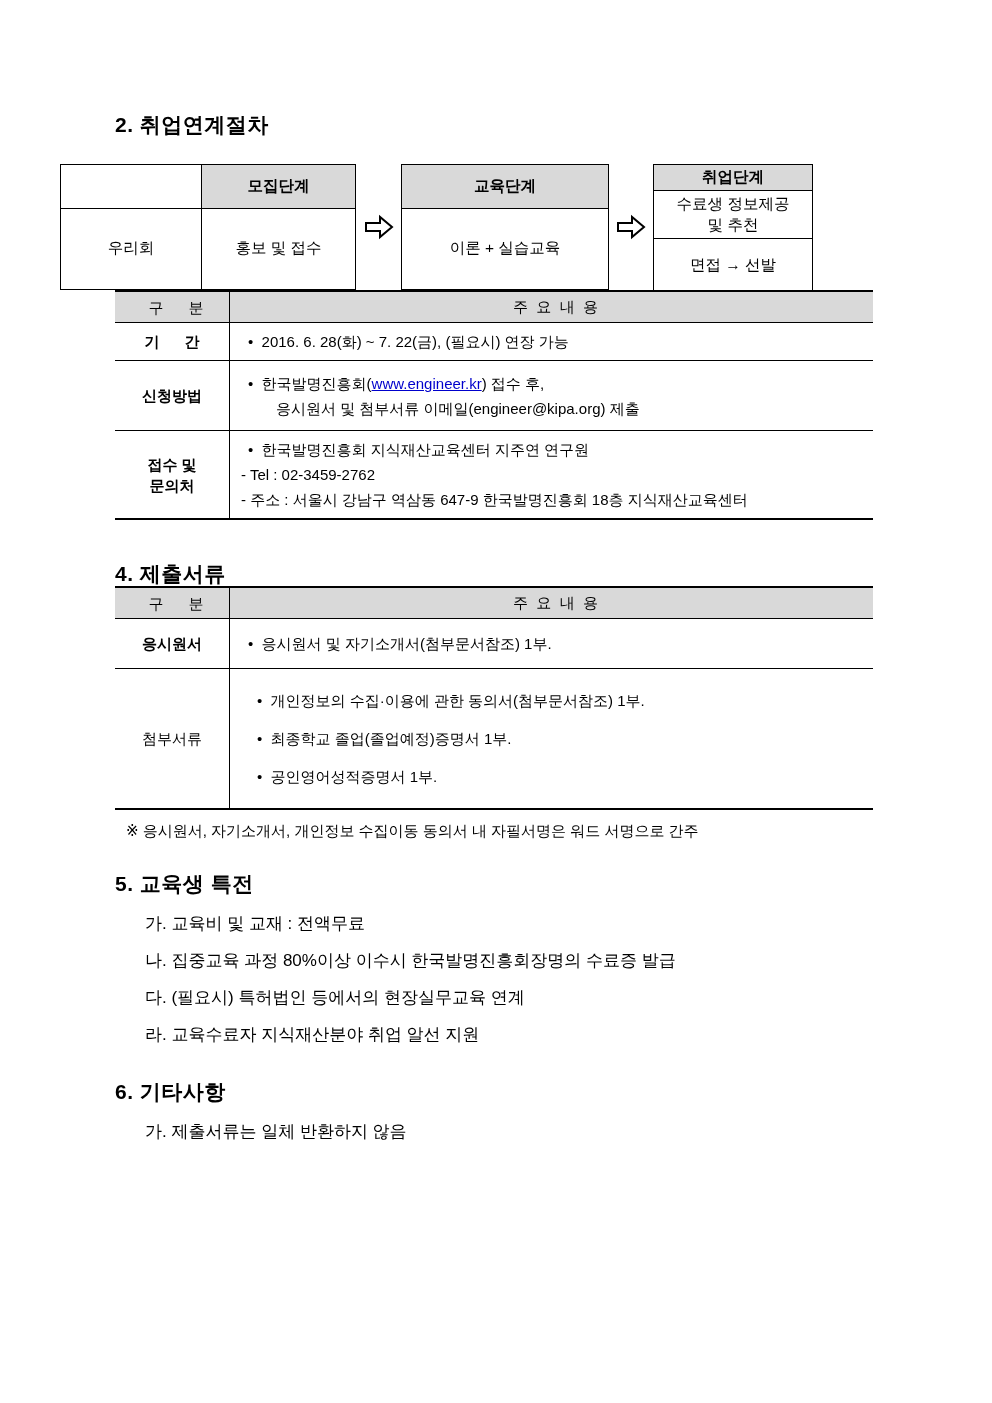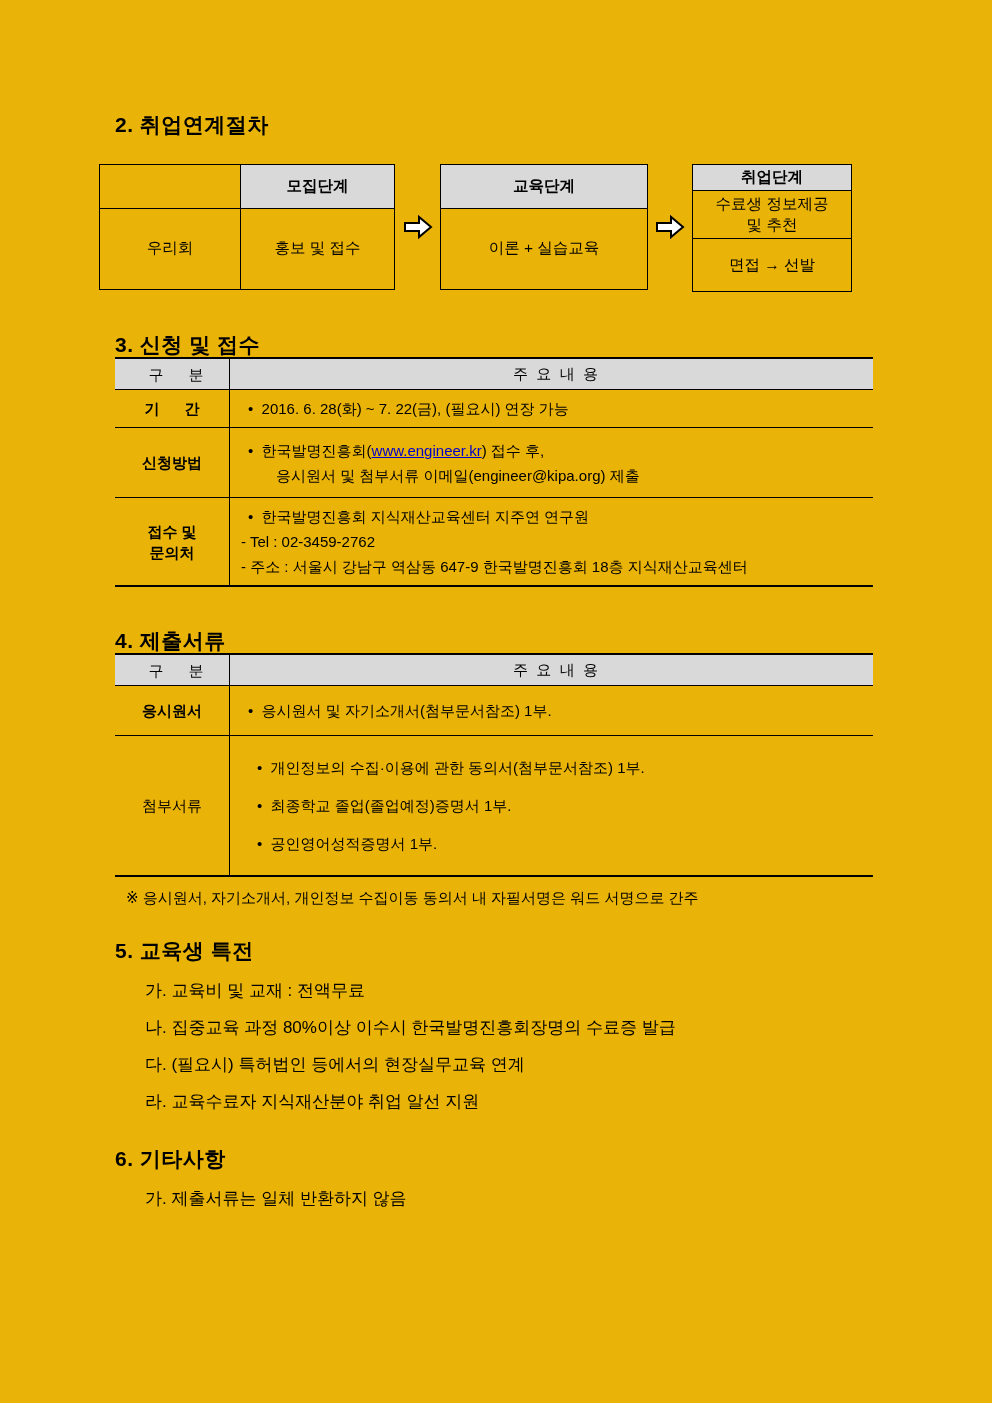--- a/index.html
+++ b/index.html
@@ -1,28 +1,28 @@
 <!DOCTYPE html>
 <html><head>
 <meta charset="utf-8">
 <style>
   html, body { margin:0; padding:0; background:#888; }
   .page {
-    width:992px; height:1403px; background:#eab308; margin:0 auto;
+    width:992px; height:1403px; background:#ffffff; margin:0 auto;
     position:relative; overflow:hidden; box-sizing:border-box;
     padding-top:112px;
     font-family:"Liberation Sans","DejaVu Sans",sans-serif; color:#000;
   }
   .sec-title {
     margin:0 0 0 115px; font-size:21px; font-weight:bold; line-height:25px;
     letter-spacing:0.5px;
   }
 
   
-  .flowchart { display:flex; align-items:stretch; margin:27px 0 0 99px; height:126px; }
+  .flowchart { display:flex; align-items:stretch; margin:27px 0 0 60px; height:126px; }
   table.fc { border-collapse:collapse; table-layout:fixed; }
   table.fc td {
     border:1.5px solid #000; text-align:center; vertical-align:middle;
     font-size:15.5px; line-height:1.35; white-space:pre-line; padding:0 4px;
   }
   td.fc-hdr { background:#d9d9d9; font-weight:bold; font-size:16px; height:25px; }
   td.fc-spacer { border:none; }
   .fc-arrow { display:flex; align-items:center; justify-content:center; }
   .fc-r1 { height:48px; }
   .fc-r2 { height:53px; }
@@ -118,21 +118,20 @@
             <td>수료생 정보제공
 및 추천</td>
           </tr>
       <tr class="fc-r2">
             <td>면접 → 선발</td>
           </tr>
     </tbody>
       </table>
   </div>
 
-  <div class="sec-title mt-t3">3. 신청 및 접수</div>
 
   <table class="info mt-tbl3">
     <tbody>
         <tr style="height:29px;">
       <th class="c1">구      분</th>
       <th class="c2">주  요  내  용</th>
     </tr>
     <tr style="height:28px;">
       <td class="c1 lbl-b">기      간</td>
       <td class="c2">

